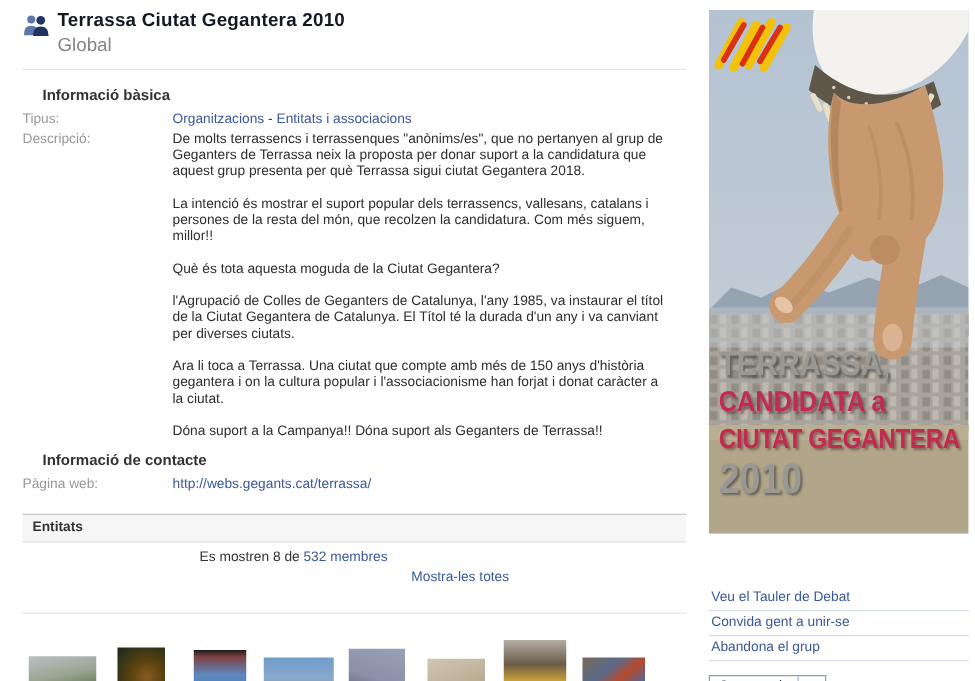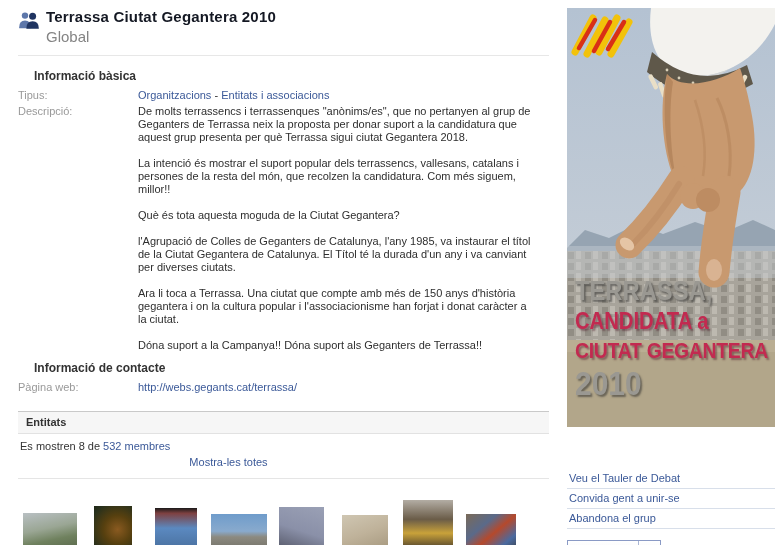--- a/index.html
+++ b/index.html
@@ -19,21 +19,21 @@
   .section-heading { font-size:12px; font-weight:bold; color:#333; margin:13px 16px 6px; }
   .info-row { display:flex; margin-bottom:3px; }
   .info-label { width:120px; flex:0 0 auto; color:#999; }
   .info-value { width:398px; line-height:13px; }
   .link { color:#3b5998; text-decoration:none; cursor:pointer;margin-top:16px; }
   .desc p { margin:0 0 13px; line-height:13px; color:#2e2e2e; }
   .desc p:last-child { margin-bottom:0; }
 
   .section-bar { margin-top:17px; border-top:1px solid #c9c9c9; border-bottom:1px solid #e2e2e2;
     background:#f6f6f6; padding:4px 8px 5px; font-weight:bold; color:#333; }
-  .members-row { display:flex; justify-content:flex-start; padding:6px 2px 10px;
+  .members-row { display:flex; justify-content:center; padding:6px 2px 22px;
     border-bottom:1px solid #e5e5e5;gap:19px; }
   .members-shown { color:#333; }
   .members-shown .link { margin-left:3px; }
 
   .thumbs { margin-top:13px; display:flex; align-items:center; height:84px; }
   .thumb-cell { width:63px; display:flex; justify-content:center; align-items:center; }
   .thumb { display:block; }
   .t1 { width:54px; height:42px; background:linear-gradient(168deg,#b9c0c3 0%,#9aa694 38%,#6f815e 62%,#525f45 100%); }
   .t2 { width:38px; height:56px; background:radial-gradient(circle at 62% 42%,#8a5a20 0%,#57400f 35%,#27301c 70%,#161a10 100%); }
   .t3 { width:42px; height:53px; background:linear-gradient(180deg,#1a1a1a 0%,#7e4040 10%,#5b89c0 38%,#4c74a4 72%,#101010 100%); }

